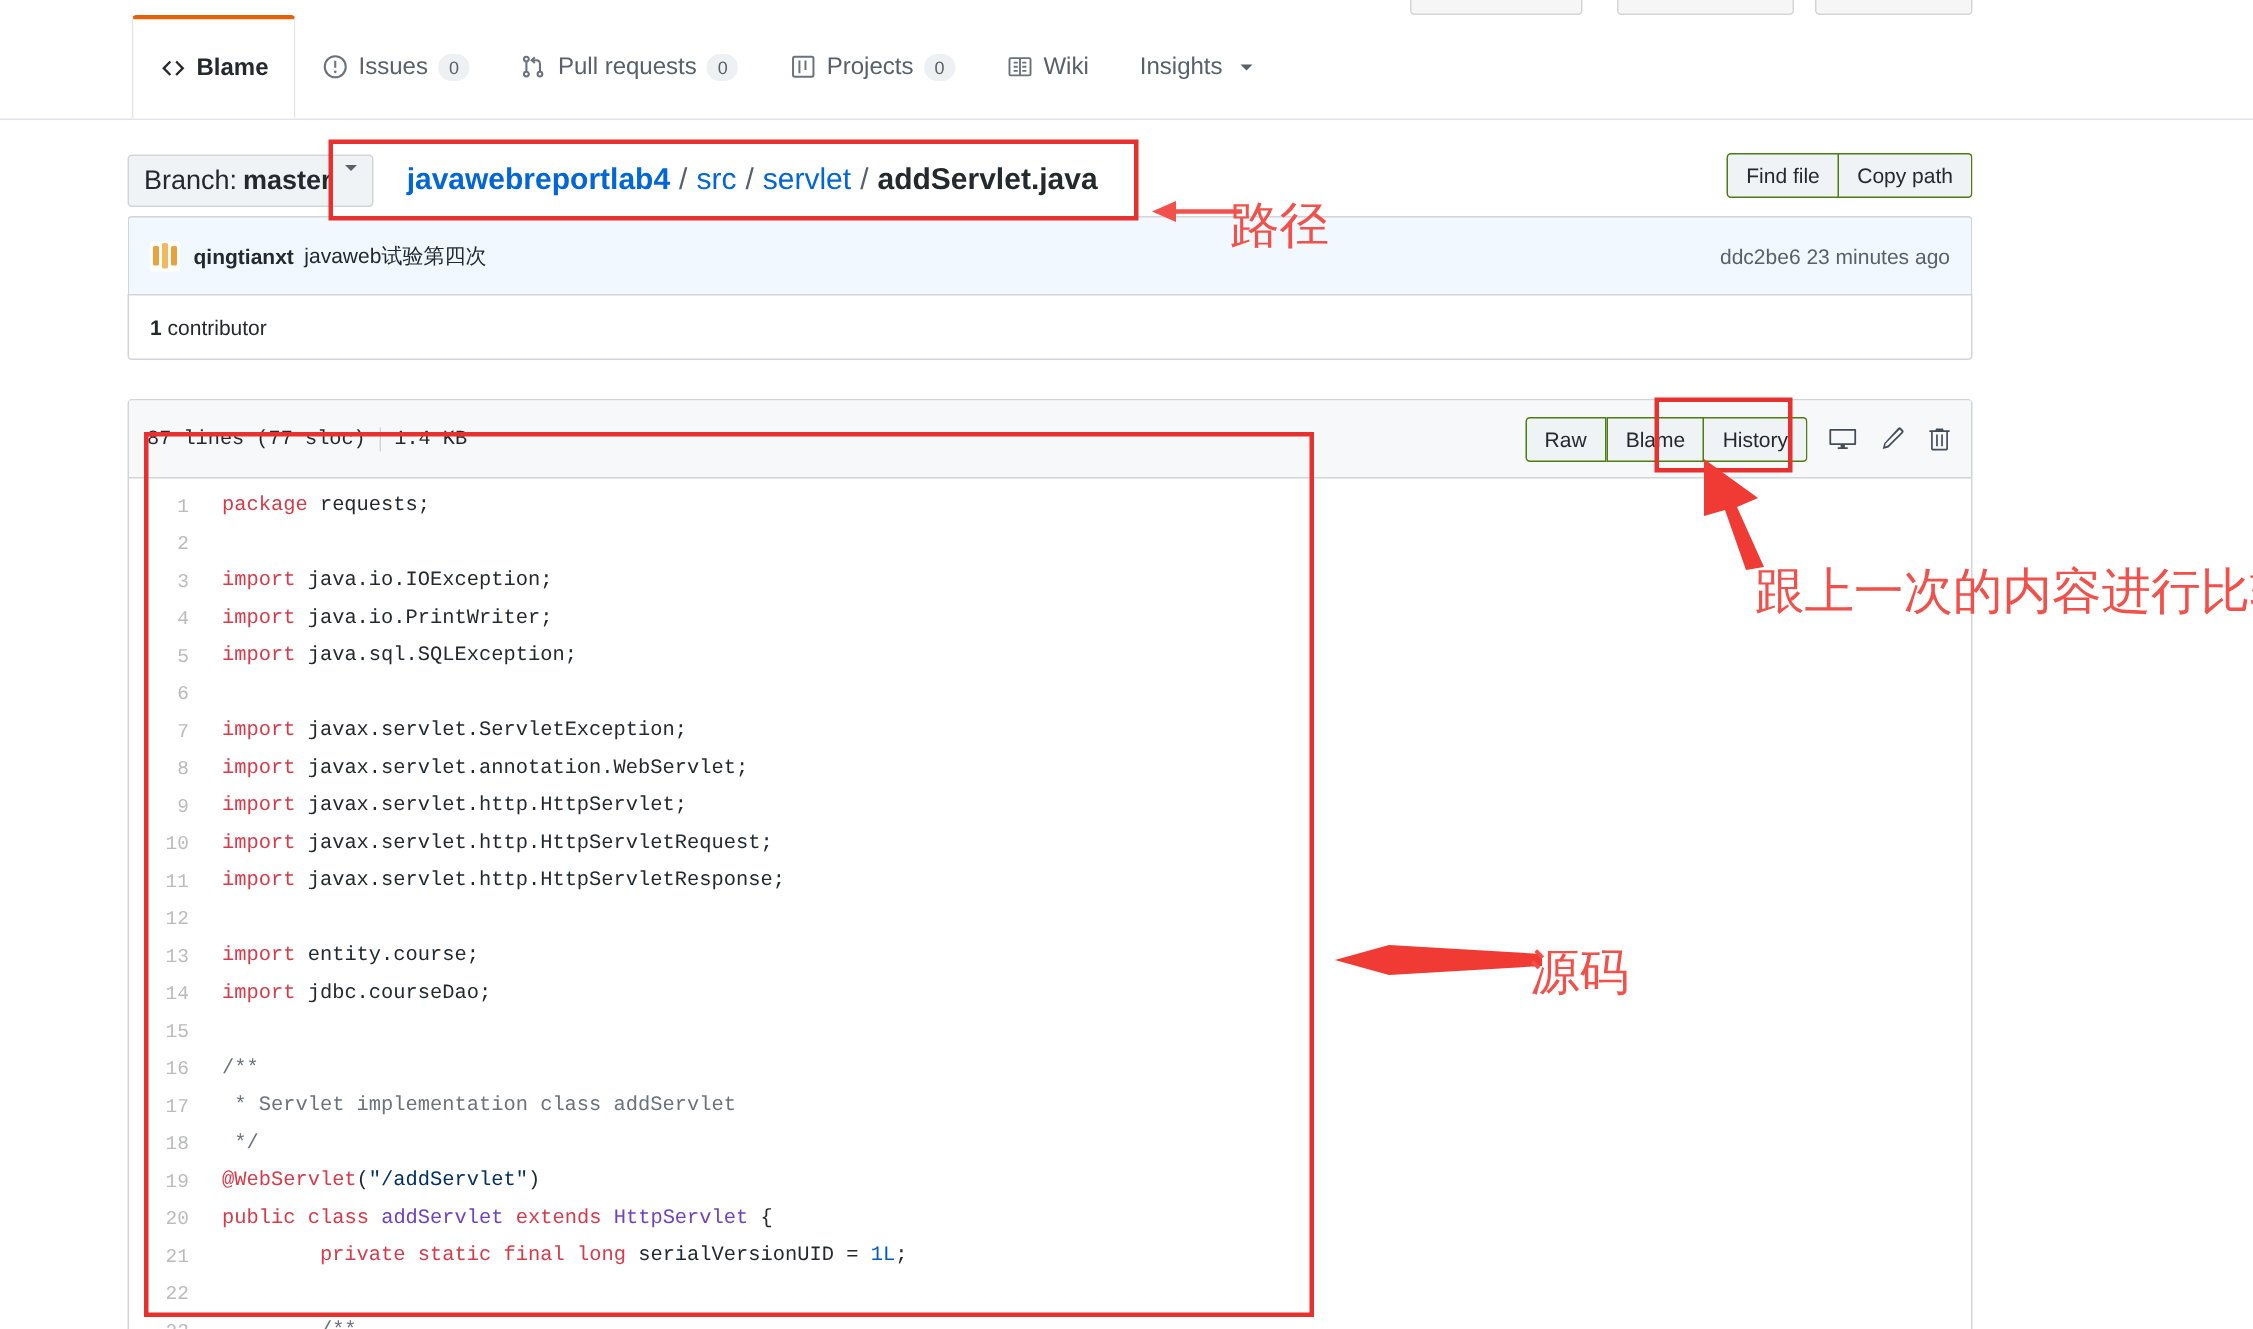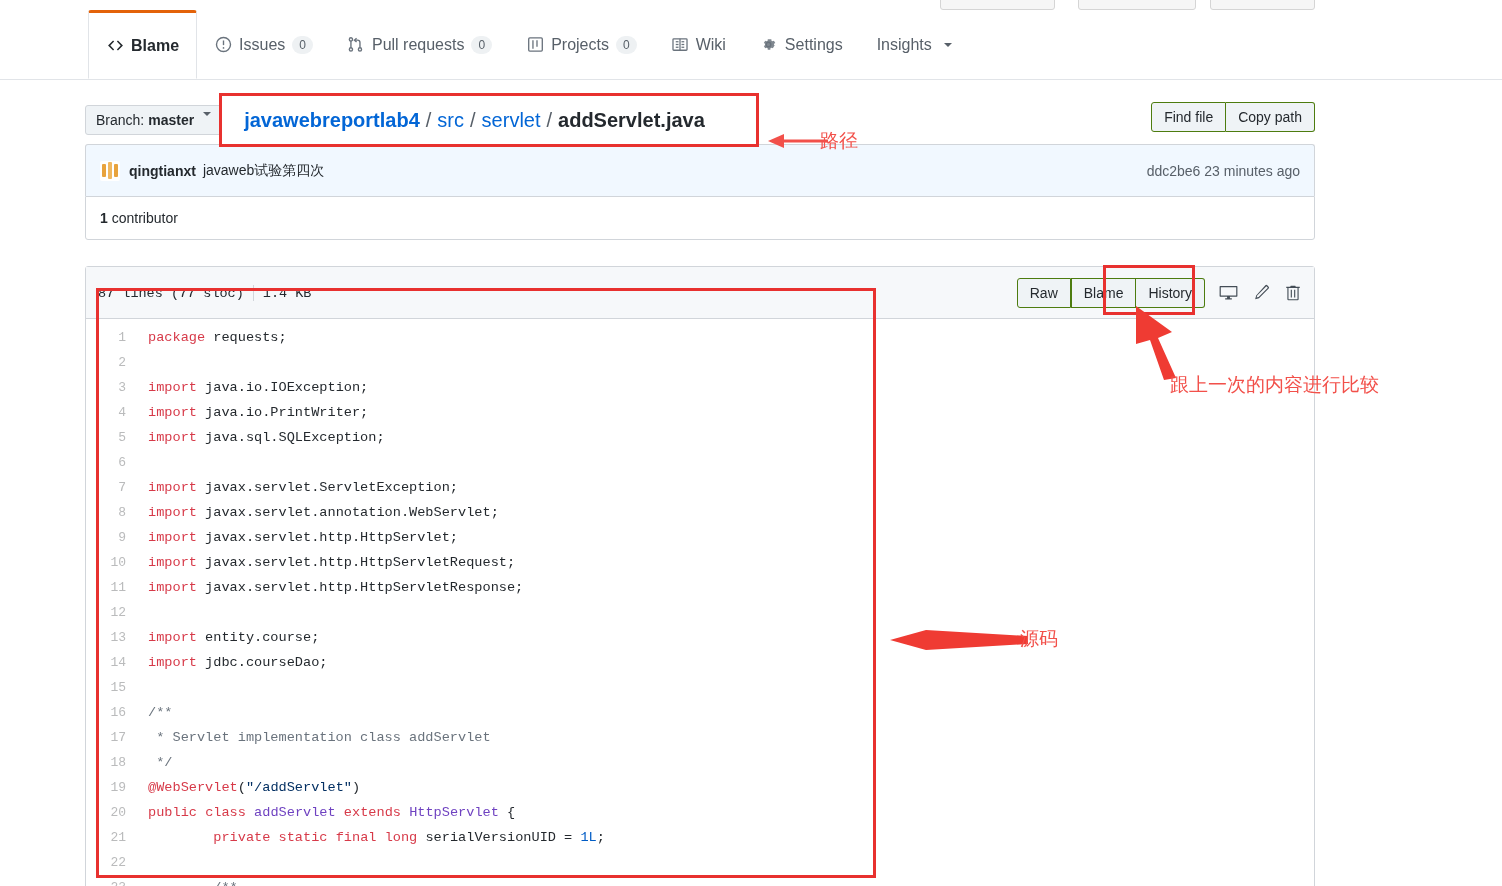--- a/index.html
+++ b/index.html
@@ -105,21 +105,21 @@
     display: flex;
     align-items: center;
     height: 48px;
     position: relative;
   }
   .branch-btn {
     border: 1px solid #d1d5da;
     border-radius: 3px;
     background: #eff3f6;
     padding: 6px 10px;
-    font-size: 14px;
+    font-size: 18px;
     color: #24292e;
     display: flex;
     align-items: flex-start;
     gap: 4px;
     cursor: pointer;
     white-space: nowrap;
   }
   .branch-btn b { font-weight: 600; }
   .breadcrumb {
     margin-left: 22px;
@@ -298,21 +298,21 @@
   
   .anno-box {
     position: absolute;
     border: 3px solid #e8312f;
     pointer-events: none;
     z-index: 40;
   }
   .anno-text {
     position: absolute;
     color: #f2504a;
-    font-size: 19px;
+    font-size: 33px;
     white-space: nowrap;
     z-index: 41;
     font-family: Liberation Sans, sans-serif;
   }
   .anno-svg {
     position: absolute;
     z-index: 41;
     pointer-events: none;
   }
 </style>
@@ -378,29 +378,20 @@
             <line x1="4" y1="5.4" x2="6.6" y2="5.4"></line>
             <line x1="4" y1="8" x2="6.6" y2="8"></line>
             <line x1="4" y1="10.6" x2="6.6" y2="10.6"></line>
             <line x1="9.4" y1="5.4" x2="12" y2="5.4"></line>
             <line x1="9.4" y1="8" x2="12" y2="8"></line>
             <line x1="9.4" y1="10.6" x2="12" y2="10.6"></line>
             <line x1="8" y1="2.6" x2="8" y2="13.4"></line>
           </svg>
         </span>
         <span>Wiki</span>
-      </div>
-      <div class="tab">
-        <span class="tab-icon">
-          <svg width="17" height="17" viewBox="0 0 16 16" fill="currentColor">
-            <path d="M8 5.2A2.8 2.8 0 1 0 8 10.8 2.8 2.8 0 0 0 8 5.2zm0 4.3a1.5 1.5 0 1 1 0-3 1.5 1.5 0 0 1 0 3z"></path>
-            <path d="M14.4 9.3l-1.2-.7a5.4 5.4 0 0 0 0-1.2l1.2-.7-1.3-2.3-1.3.6a5.3 5.3 0 0 0-1-.6l-.1-1.4H7.3l-.1 1.4a5.3 5.3 0 0 0-1 .6l-1.3-.6L3.6 6.7l1.2.7a5.4 5.4 0 0 0 0 1.2l-1.2.7 1.3 2.3 1.3-.6c.3.2.7.4 1 .6l.1 1.4h2.4l.1-1.4c.4-.2.7-.4 1-.6l1.3.6 1.3-2.3z" opacity=".85"></path>
-          </svg>
-        </span>
-        <span>Settings</span>
       </div>
       <div class="tab">
         <span>Insights</span>
         <span class="caret"></span>
       </div>
     </div>
 </nav>
 
 <div class="container">
 

